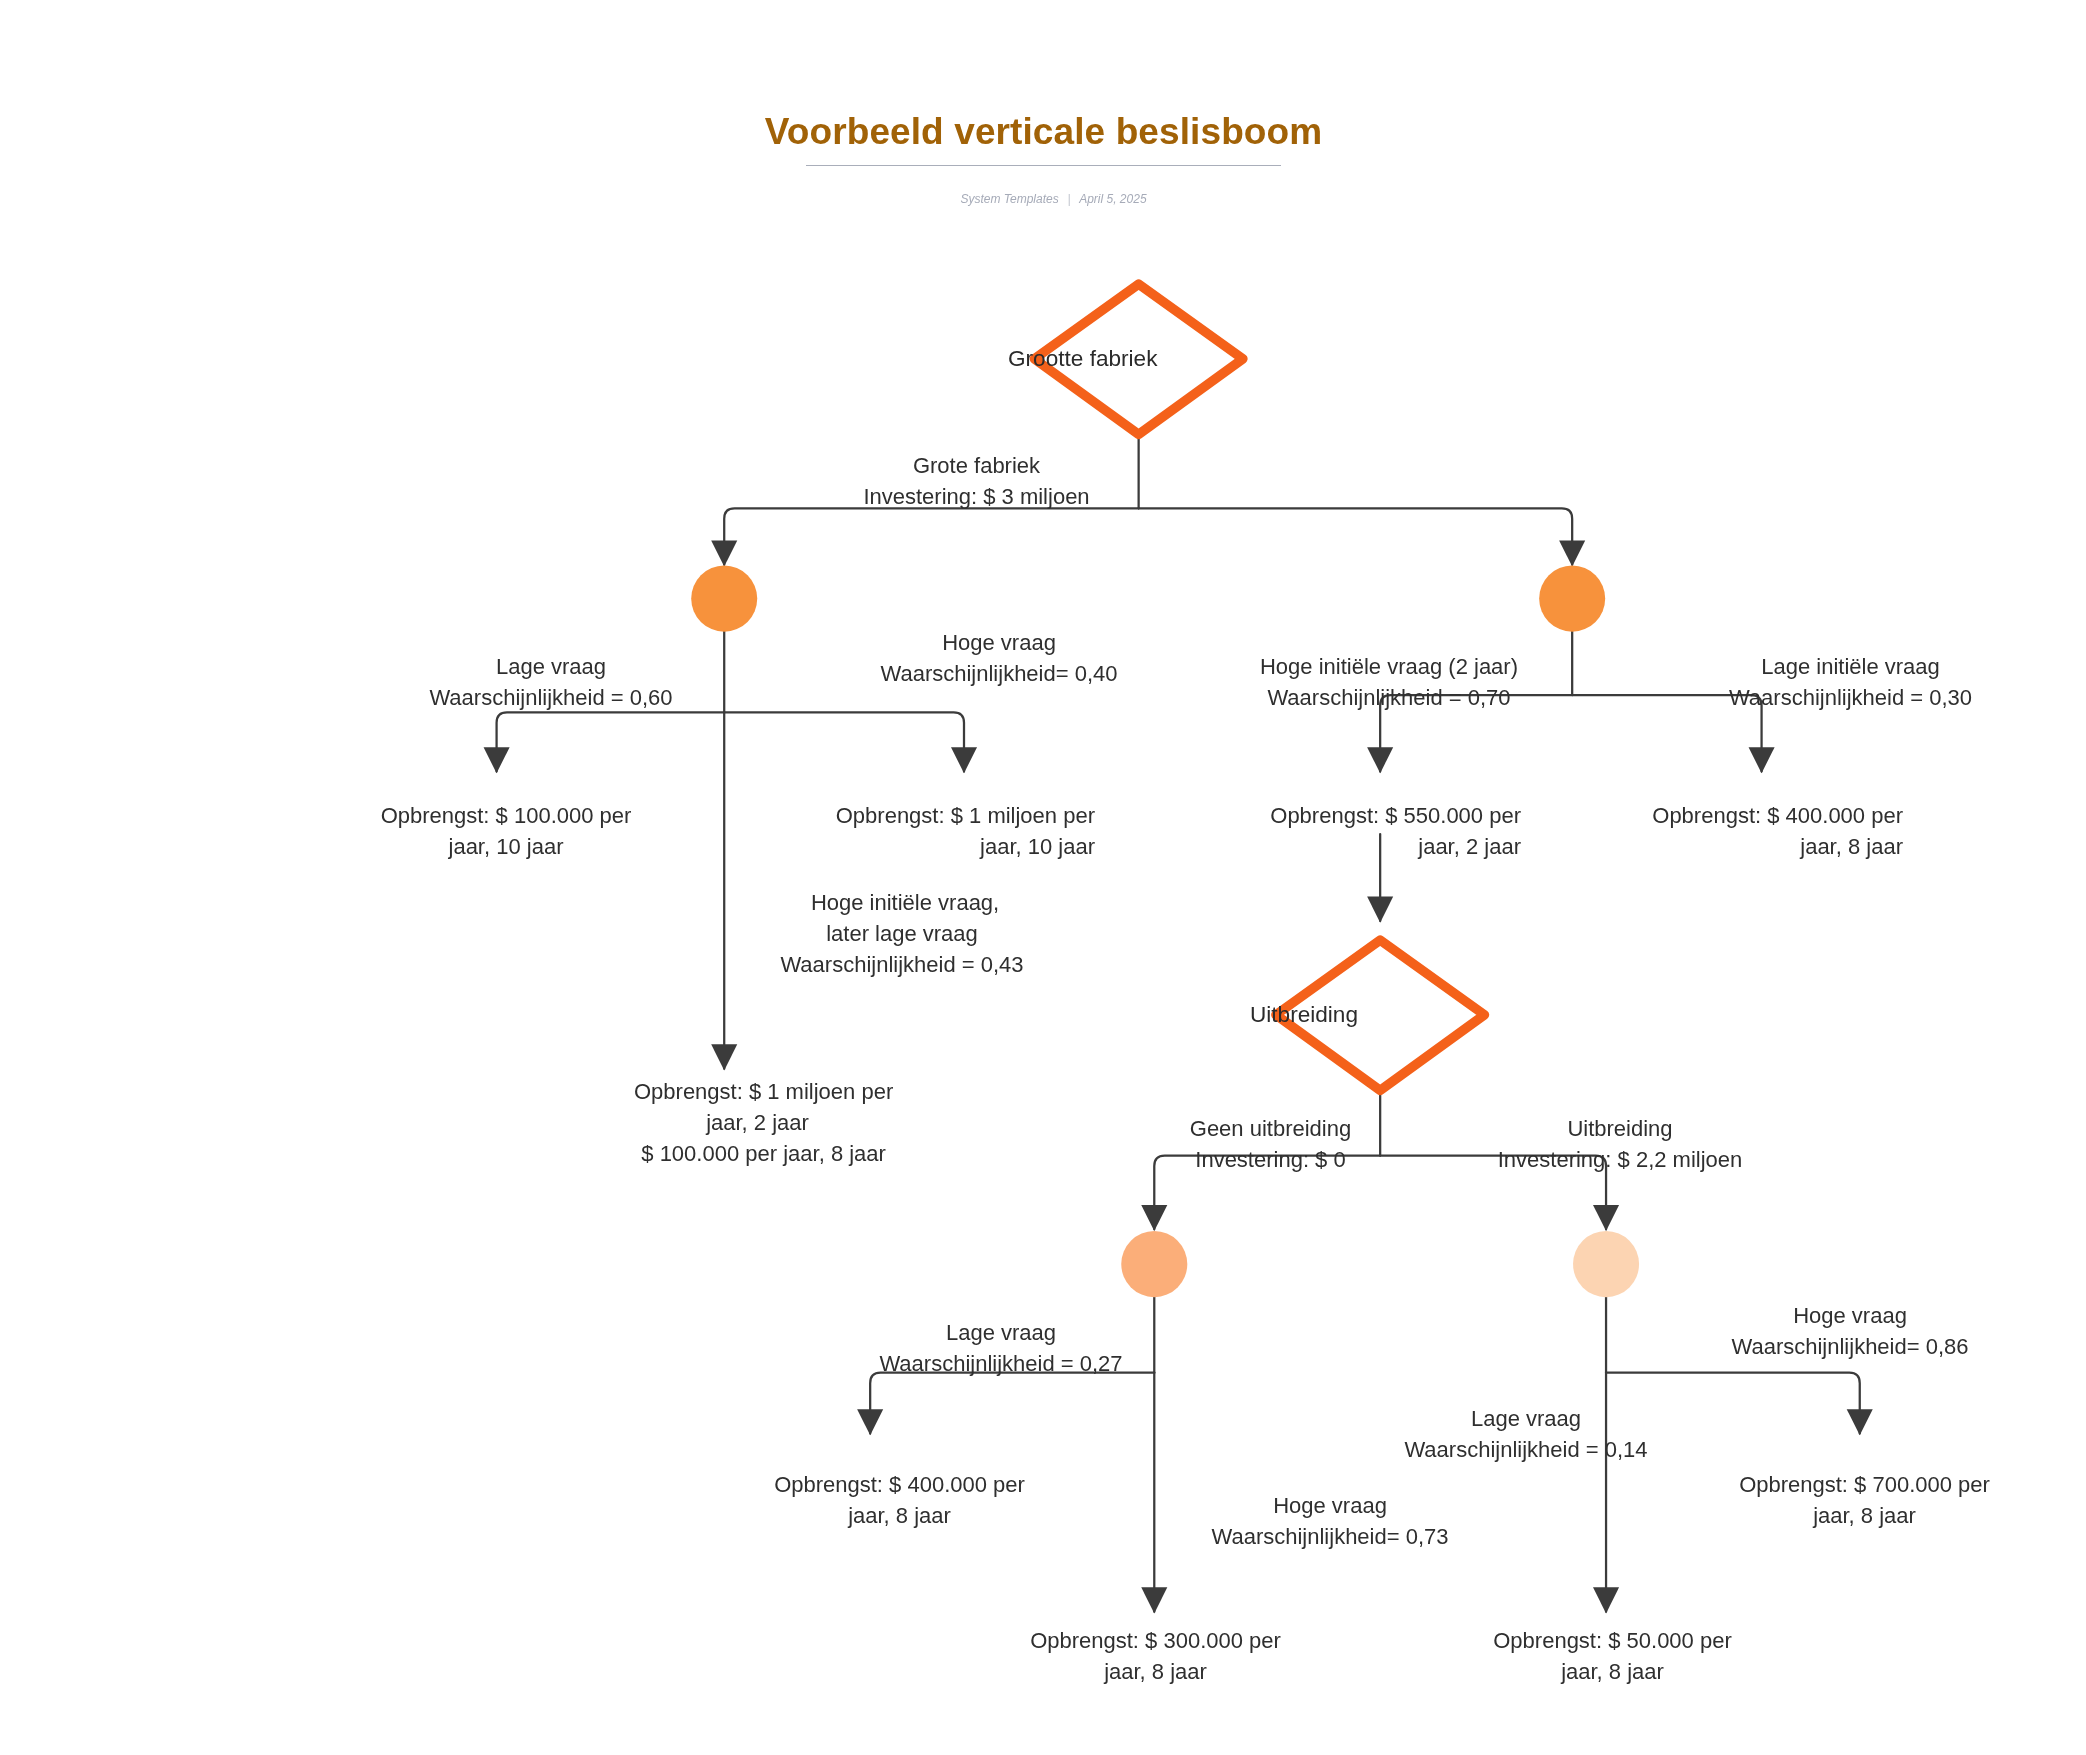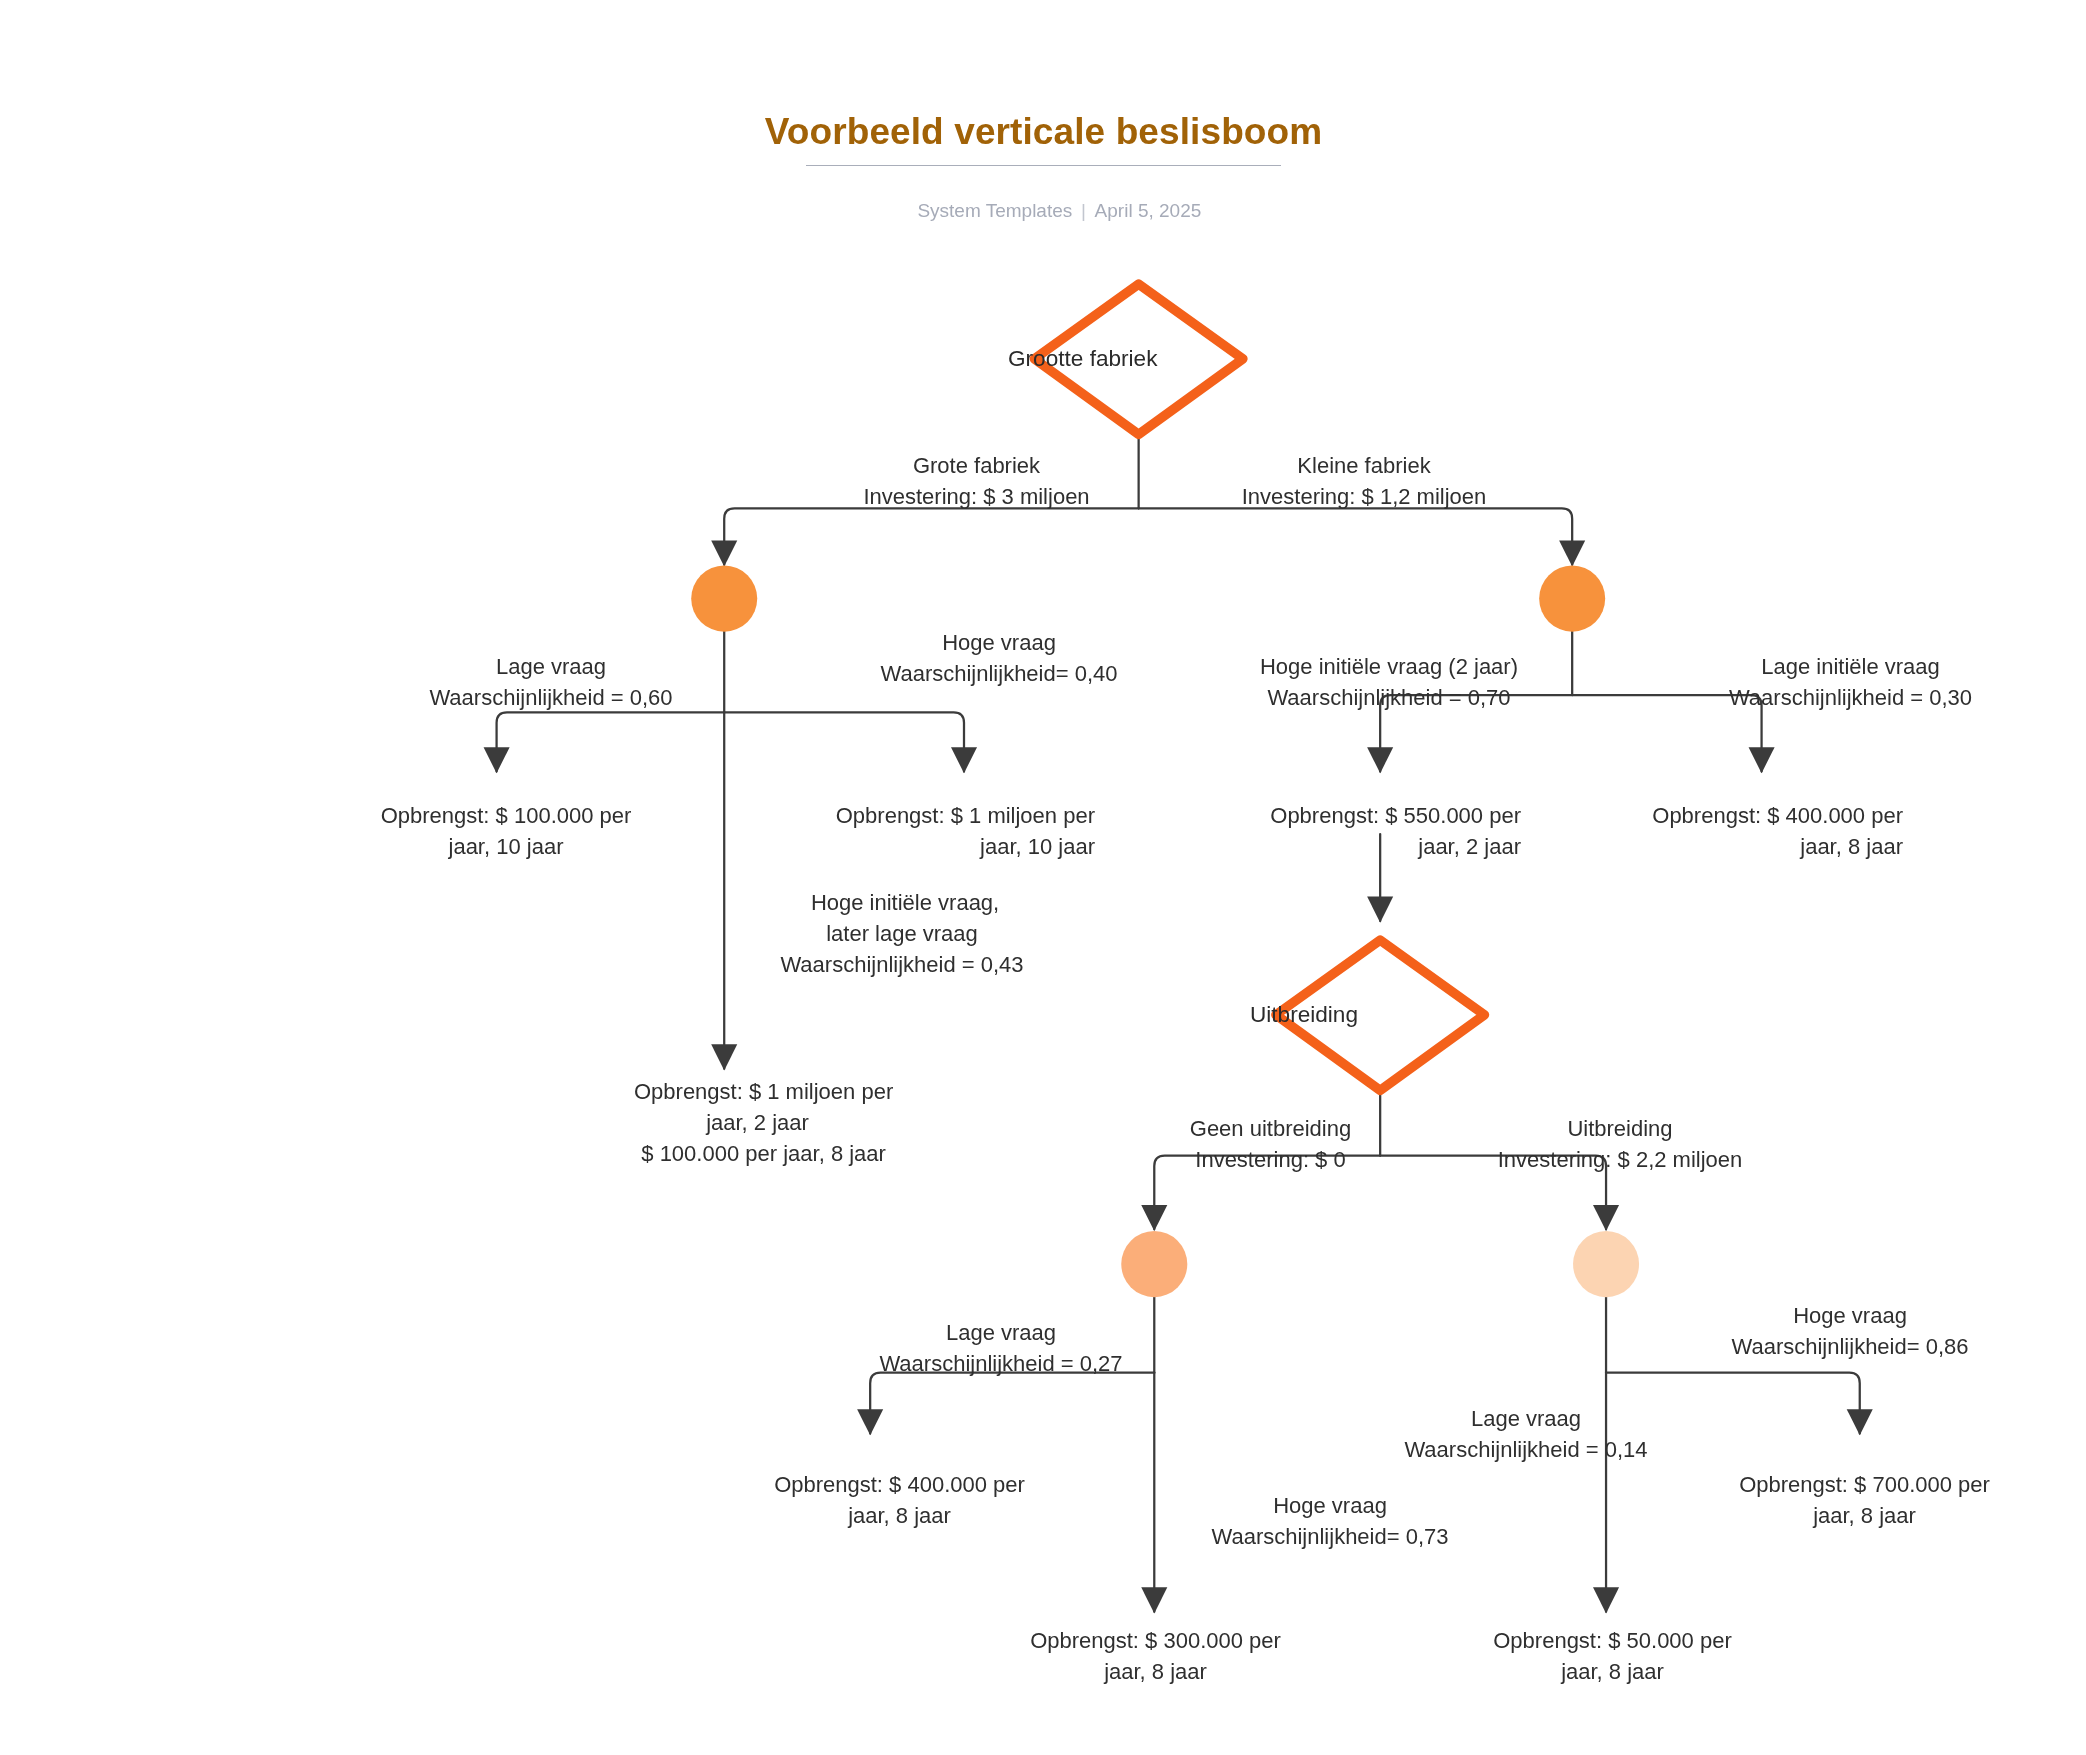--- a/index.html
+++ b/index.html
@@ -36,23 +36,24 @@
     margin: 0;
   }
   #title-rule {
     width: 475px;
     height: 1.7px;
     background: #a9aeba;
     margin: 10.4px auto 0 auto;
   }
   #doc-sub {
     margin-top: 12px;
-    font-size: 19px;
+    font-size: 12px;
     color: #a6abb8;
     white-space: pre;
+    font-style: italic;
   }
   .sub-sep {
     display: inline-block;
     margin: 0 8.7px;
     color: #c2c6cf;
   }
 
   
   #canvas {
     position: absolute;
@@ -160,22 +161,20 @@
     <circle cx="1848" cy="1455" r="38" fill="#FCD4B2"></circle>
   </svg>
 
   <div class="node-text" style="left:1008px; top:345px; width:261px;">Grootte fabriek</div>
 
   <div class="node-text" style="left:1250px; top:1001px; width:261px;">Uitbreiding</div>
 
   <div class="lbl l" style="left:833px; top:450px; width:287px;">Grote fabriek
 Investering: $ 3 miljoen</div>
 
-  <div class="lbl l" style="left:1199px; top:450px; width:330px;">Kleine fabriek
-Investering: $ 1,2 miljoen</div>
 
   <div class="lbl l" style="left:377px; top:651px; width:348px;">Lage vraag
 Waarschijnlijkheid = 0,60</div>
 
   <div class="lbl l" style="left:825px; top:627px; width:348px;">Hoge vraag
 Waarschijnlijkheid= 0,40</div>
 
   <div class="lbl l" style="left:728px; top:887px; width:348px;"> Hoge initiële vraag,
 later lage vraag
 Waarschijnlijkheid = 0,43</div>

